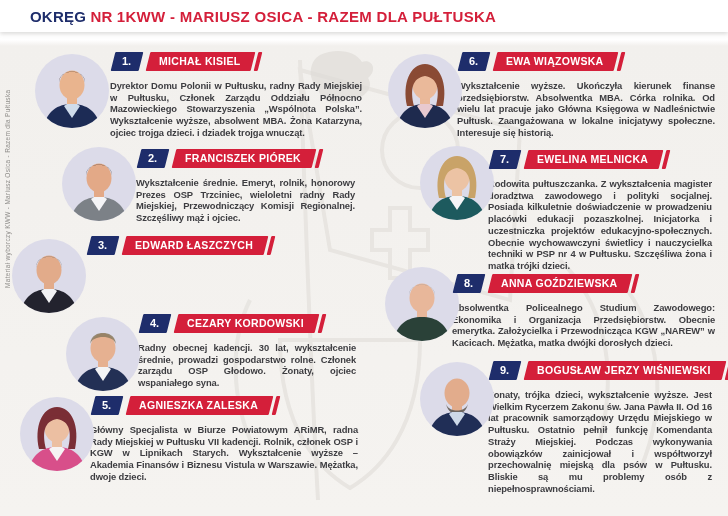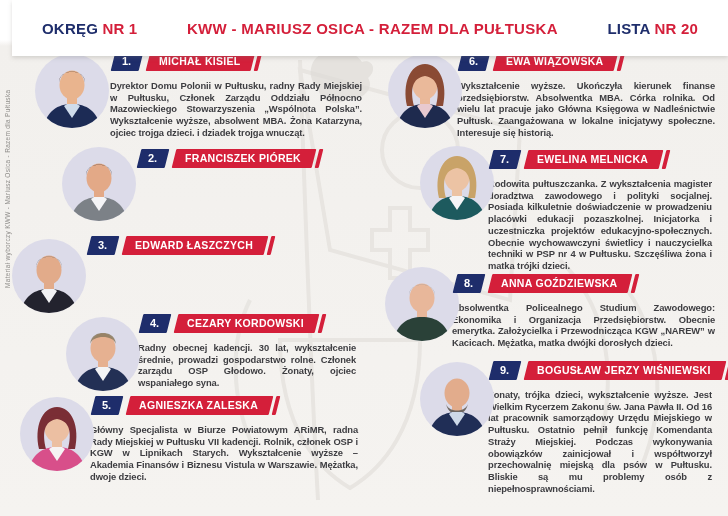--- a/index.html
+++ b/index.html
@@ -3,27 +3,27 @@
 <meta charset="utf-8">
 <style>
   html,body{margin:0;padding:0;background:#888;}
   .page{
     position:relative;width:728px;height:516px;margin:0 auto;
     background:linear-gradient(180deg,#ffffff 0px,#ffffff 40px,#f2f0ed 46px,#f5f3f0 100%);
     font-family:"Liberation Sans",sans-serif;overflow:hidden;
   }
   
   .header{
-    position:absolute;top:0;left:12px;right:0;height:56px;background:#fff;
+    position:absolute;top:0;left:0;right:0;height:32px;background:#fff;
     display:flex;align-items:center;z-index:3;
     box-shadow:0 2px 4px rgba(120,115,110,.25);
     padding:8px 30px;box-sizing:border-box;
   }
   .header .left,.header .right{font-size:15px;font-weight:bold;letter-spacing:.2px;white-space:nowrap;}
-  .header .center{flex:1;text-align:center;font-size:15px;font-weight:bold;letter-spacing:.3px;color:#d41f3a;}
+  .header .center{flex:1;text-align:left;font-size:15px;font-weight:bold;letter-spacing:.3px;color:#d41f3a;}
   .navy{color:#1e2d6b;}
   .red{color:#d41f3a;}
   
   .watermark{position:absolute;inset:0;z-index:0;pointer-events:none;}
   
   .imprint{
     position:absolute;left:4px;top:288px;transform:rotate(-90deg);transform-origin:left top;
     font-size:6.5px;color:#8f8d8a;white-space:nowrap;letter-spacing:.3px;z-index:2;
   }
   
@@ -83,24 +83,20 @@
     </g>
     <path d="M320 55 C 335 48, 355 50, 362 62 C 372 58, 378 70, 368 78 C 375 88, 362 102, 348 98 C 338 108, 320 102, 318 88 C 308 80, 308 62, 320 55 Z" fill="#dddad6" opacity="0.65"></path>
   </svg>
 
   <div class="header">
     <div class="left">
       <span class="navy">OKRĘG</span>
       <span class="red">NR 1</span>
     </div>
     <div class="center">KWW - MARIUSZ OSICA - RAZEM DLA PUŁTUSKA</div>
-    <div class="right">
-      <span class="navy">LISTA</span>
-      <span class="red">NR 20</span>
-    </div>
   </div>
 
   <div class="imprint">Materiał wyborczy KWW - Mariusz Osica - Razem dla Pułtuska</div>
 
   <div class="candidate c1">
     <div class="photo">
         <svg viewBox="0 0 74 74" xmlns="http://www.w3.org/2000/svg">
     <rect x="32" y="38" width="10" height="14" fill="#e9b48e"></rect>
     <ellipse cx="37" cy="31" rx="12.5" ry="14.5" fill="#e9b48e"></ellipse>
     <path d="M24 29 C23 14 51 14 50 29 C50 22 44 17.5 37 17.5 C30 17.5 24 22 24 29 Z" fill="#4a3628"></path>
@@ -130,20 +126,21 @@
   </svg>
       </div>
     <div class="badge-row">
       <span class="num">
           <span class="num-in">2.</span>
         </span>
       <span class="nameb">
           <span class="nameb-in">FRANCISZEK PIÓREK</span>
         </span>
     </div>
+    <p class="desc">Wykształcenie średnie. Emeryt, rolnik, honorowy Prezes OSP Trzciniec, wieloletni radny Rady Miejskiej, Przewodniczący Komisji Regionalnej. Szczęśliwy mąż i ojciec.</p>
   </div>
 
   <div class="candidate c3">
     <div class="photo">
         <svg viewBox="0 0 74 74" xmlns="http://www.w3.org/2000/svg">
     <rect x="32" y="38" width="10" height="14" fill="#e2ab8a"></rect>
     <ellipse cx="37" cy="31" rx="12.5" ry="14.5" fill="#e2ab8a"></ellipse>
     <path d="M24 29 C23 14 51 14 50 29 C50 22 44 17.5 37 17.5 C30 17.5 24 22 24 29 Z" fill="#6e6a66"></path>
     <path d="M9 74 C11 57 23 50 37 50 C51 50 63 57 65 74 Z" fill="#23232e"></path>
     <path d="M29 52 L37 64 L45 52 L42 50 L32 50 Z" fill="#f2f2f4"></path>

